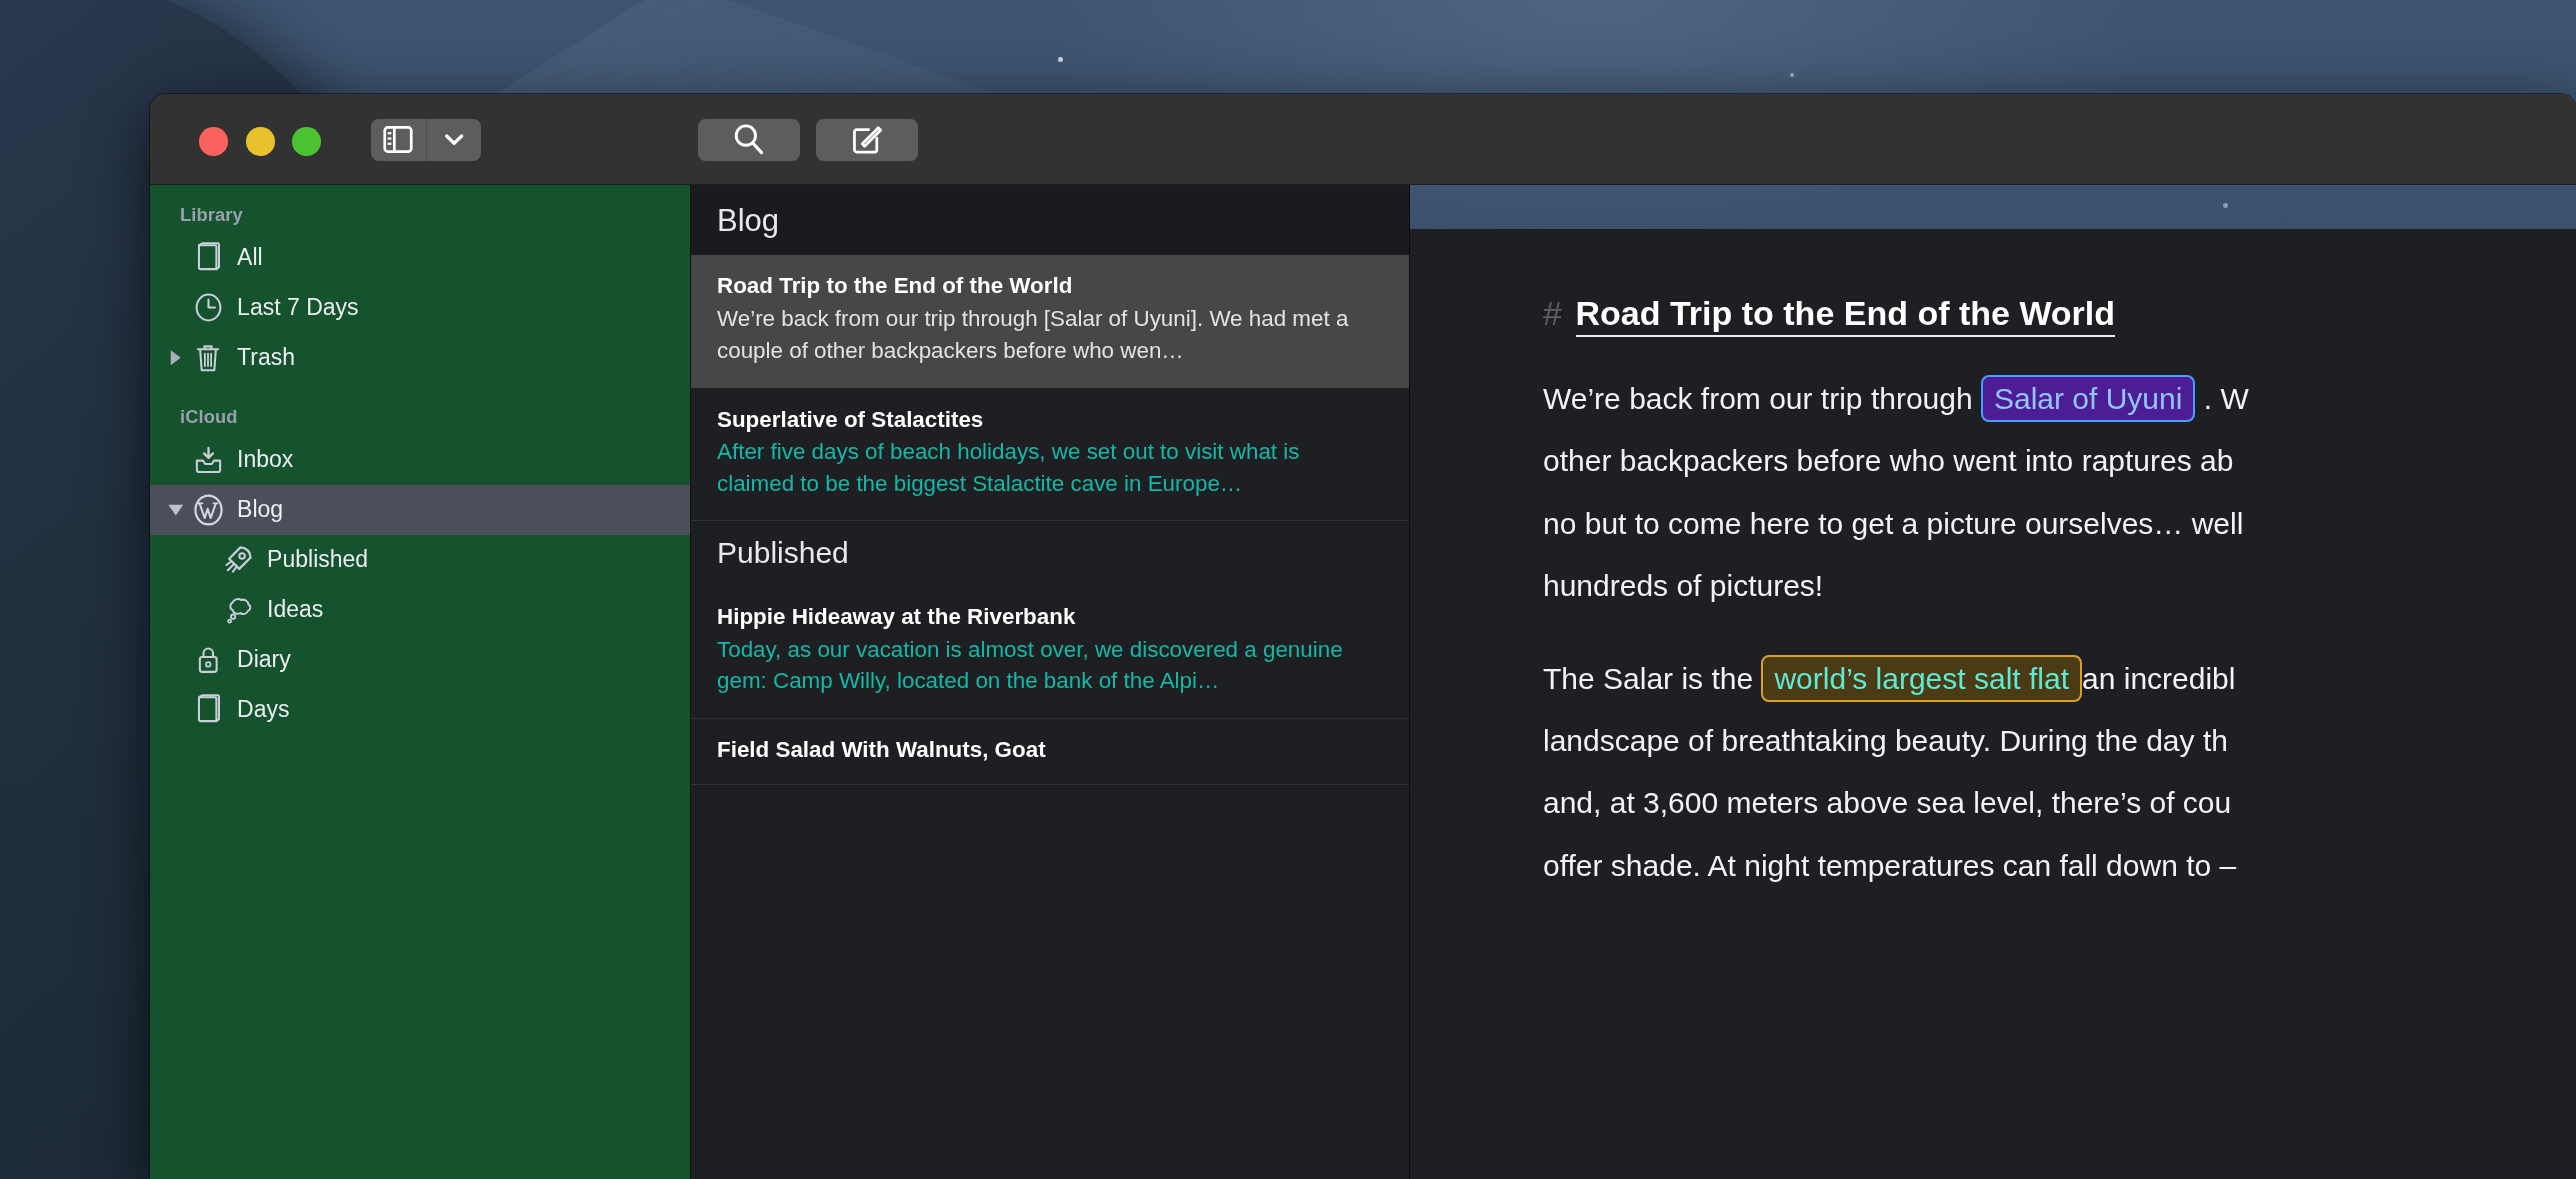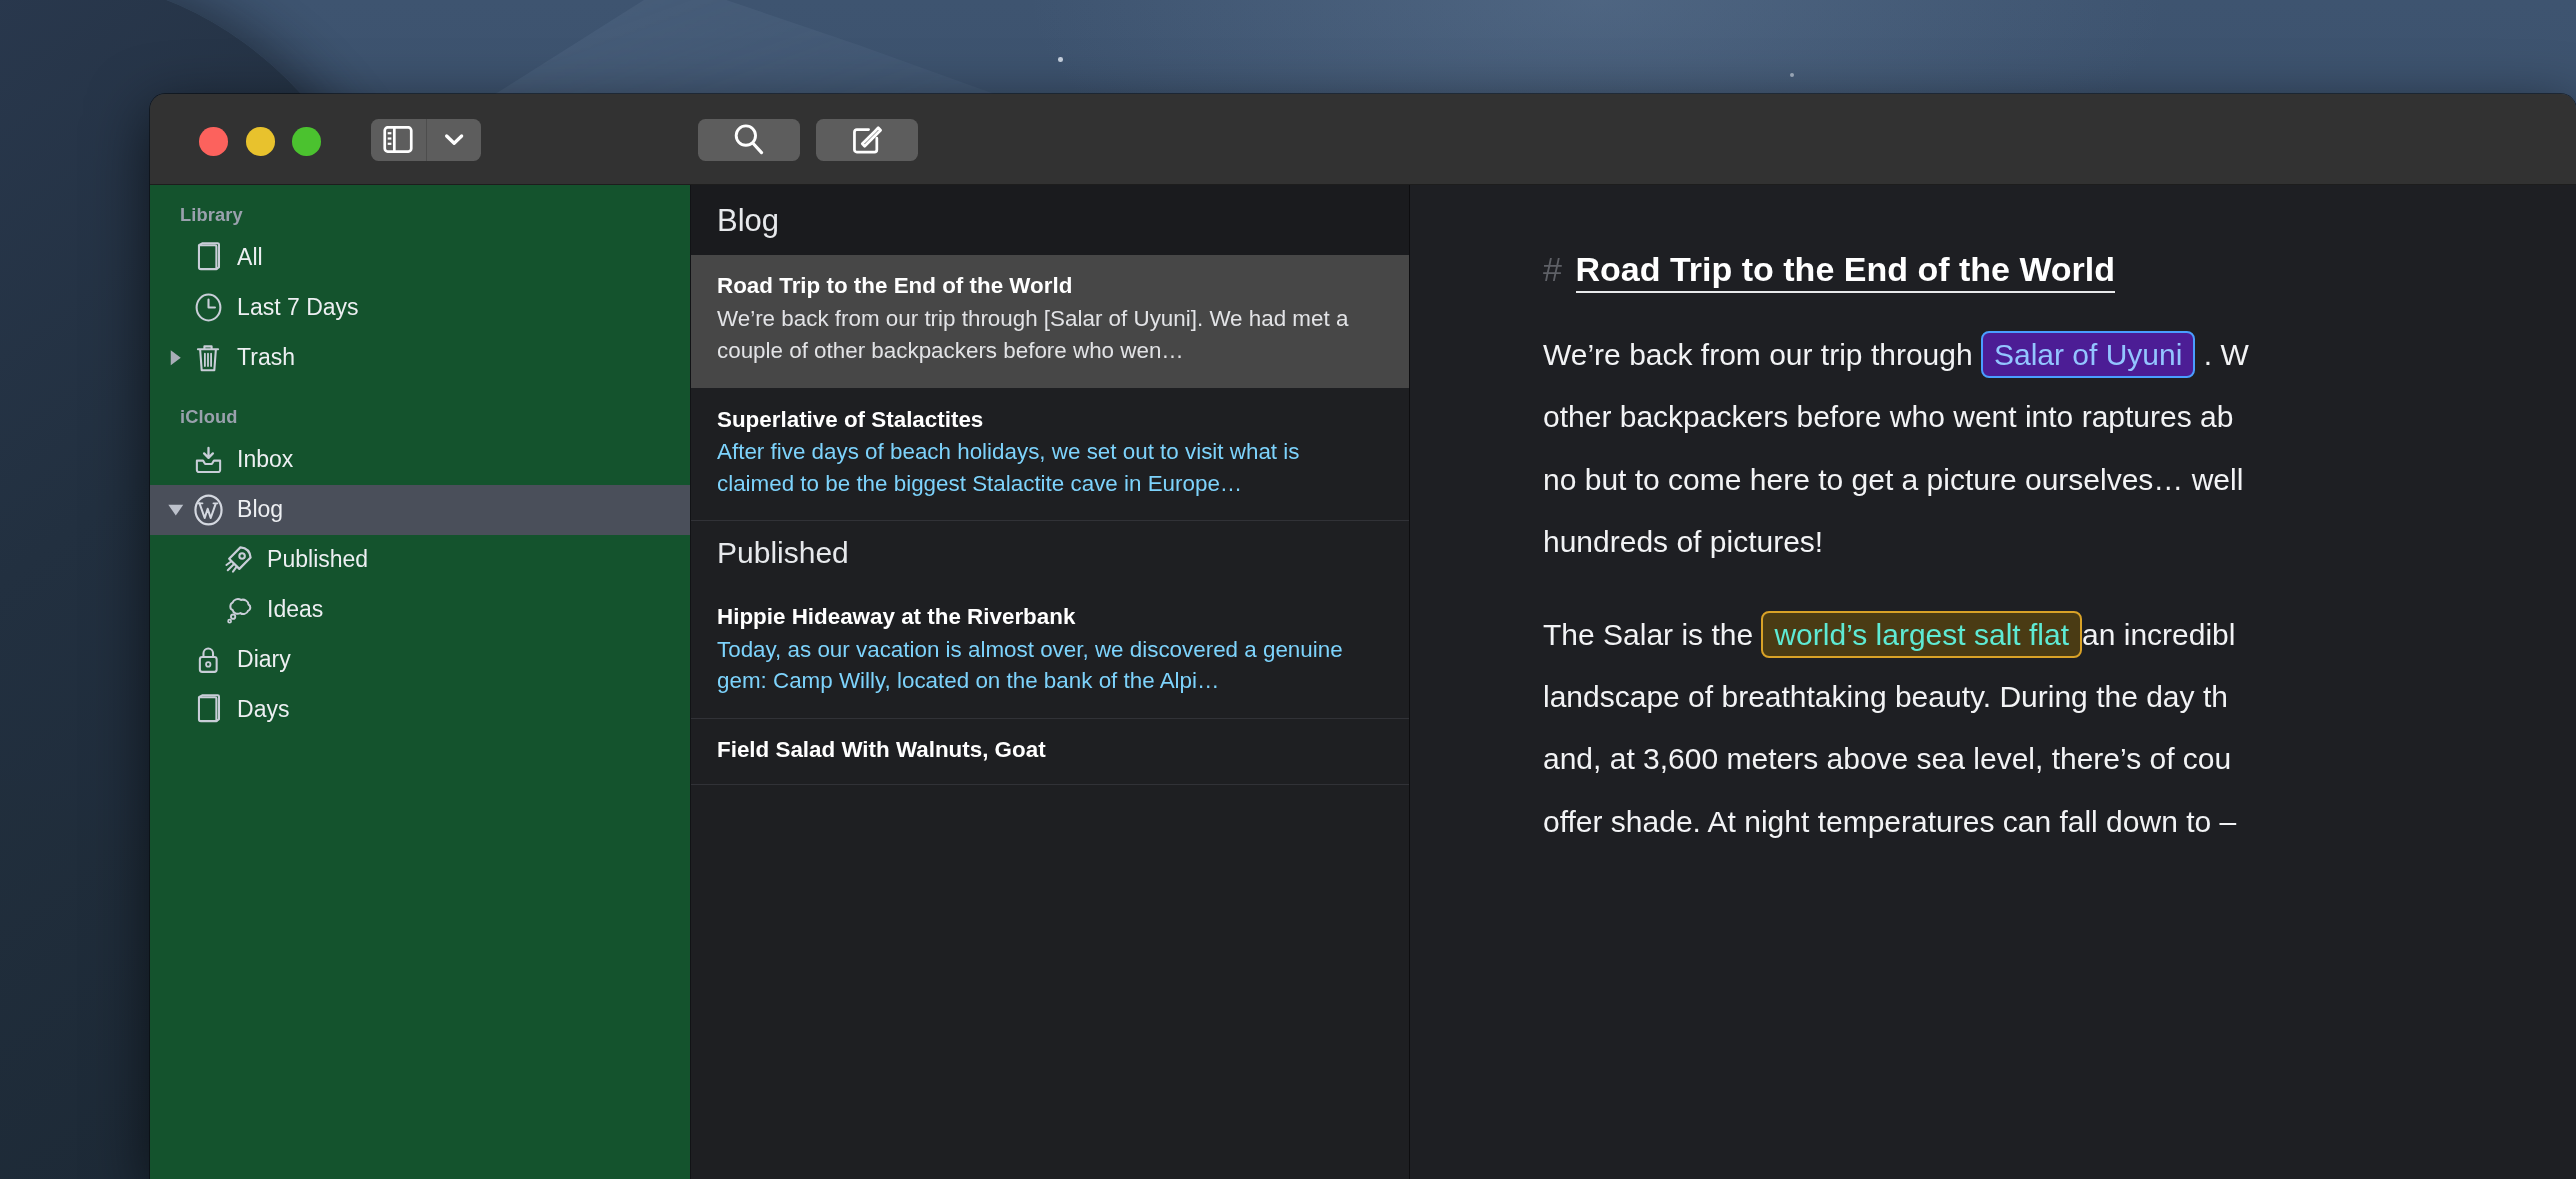--- a/index.html
+++ b/index.html
@@ -61,25 +61,25 @@
   .slabel{padding-left:8.1px;white-space:nowrap;}
   .indent .sicon{margin-left:30px;}
 
   
   #notelist{width:719px;flex:none;background:#1e1f22;border-right:0.7px solid #0d0d0f;}
   .lheader{background:#1a1b1e;color:#e7e9ec;font-size:31px;
     padding:17.6px 0 16.3px 26px;}
   .note{padding:17.6px 27px 20.3px 26px;border-bottom:0.7px solid #313237;}
   .note.sel{background:#474747;border-bottom:0.7px solid #474747;}
   .ntitle{color:#fff;font-size:22.4px;font-weight:700;line-height:1.25;}
-  .nprev{color:#7dd3fc;font-size:22.4px;line-height:1.42;margin-top:2.7px;}
+  .nprev{color:#14b8a6;font-size:22.4px;line-height:1.42;margin-top:2.7px;}
   .note.sel .nprev{color:#e2e3e6;}
 
   
-  #editor{flex:1;background:#1e1f23;padding:65px 0 0 133px;overflow:hidden;}
+  #editor{flex:1;background:#1e1f23;padding:65px 0 0 133px;overflow:hidden;margin-top:44px;}
   #doc-title{font-size:34px;color:#fff;font-weight:700;
     display:inline-block;white-space:nowrap;}
   #doc-title .hash{color:#5e6066;font-weight:400;padding-right:13.6px;}
   #doc-title .ttxt{border-bottom:2.7px solid #e9eaec;padding-bottom:2.7px;}
   .para{color:#f2f3f5;font-size:30px;line-height:1.58;margin-top:42px;
     width:1356px;white-space:nowrap;}
   .pill{display:inline-block;padding:2.7px 11px;border-radius:8.1px;
     border:2px solid;line-height:1.25;}
   .pill-blue{color:#93c5ff;background:#4c1d95;border-color:#4a9eff;}
   .pill-amber{color:#5eead4;background:#4a3b14;border-color:#d9a227;}

